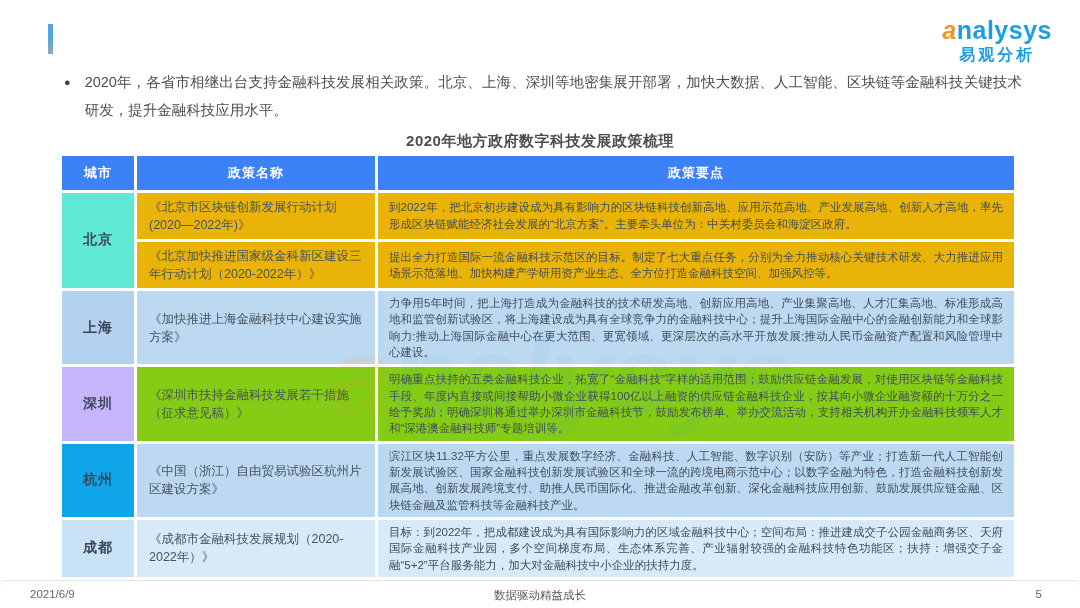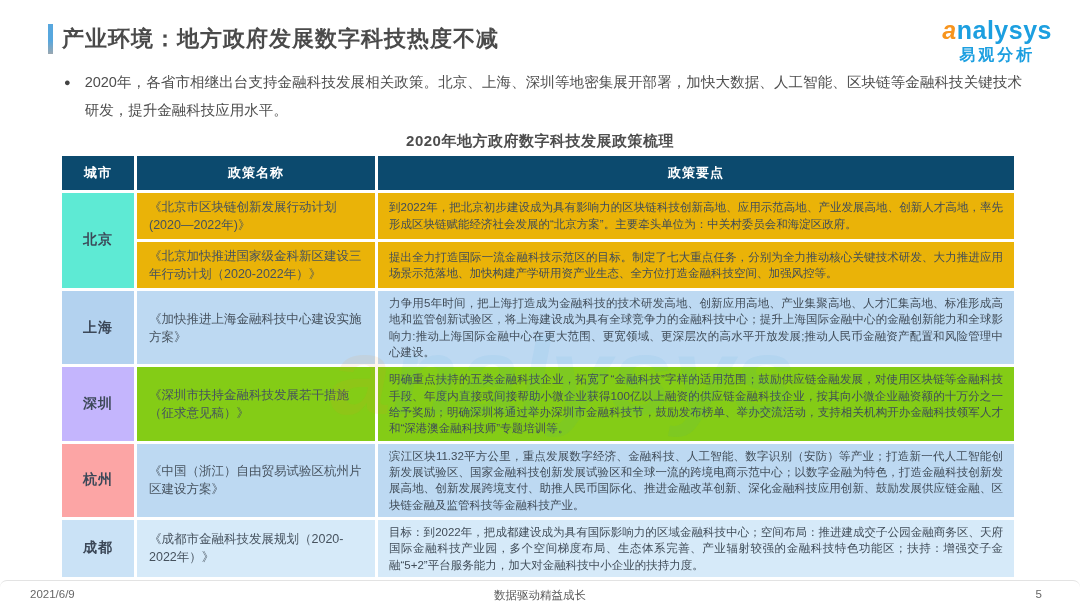--- a/index.html
+++ b/index.html
@@ -17,31 +17,31 @@
   .logo-cn { font-size:16px; font-weight:bold; color:#1C9FE0; letter-spacing:3px; margin-top:1px; }
 
   
   .intro { display:flex; margin:14px 58px 0 64px; }
   .bullet-dot { font-size:11px; color:#444; margin:8px 14px 0 0; }
   .intro-text { font-size:14.5px; color:#4E4E4E; line-height:1.95; text-align:justify; }
 
   
   .table-title { text-align:center; font-size:15px; font-weight:bold; color:#4D4D4D; margin-top:7px; letter-spacing:0.5px; }
   table.policy { margin:2px 0 0 59px; width:958px; border-collapse:separate; border-spacing:3px; }
-  th { background:#0c4a6e; color:#ffffff; font-size:13px; font-weight:bold; padding:8px 4px; text-align:center; letter-spacing:1px; }
+  th { background:#3b82f6; color:#ffffff; font-size:13px; font-weight:bold; padding:8px 4px; text-align:center; letter-spacing:1px; }
   td { vertical-align:middle; }
   td.city { width:72px; text-align:center; font-size:14px; font-weight:bold; color:#3C4858; letter-spacing:1px; }
   td.pname { width:238px; font-size:12.5px; color:#46525E; padding:5px 12px; line-height:1.45; }
   td.ppoints { font-size:11.5px; color:#404C58; padding:4px 11px; line-height:1.42; text-align:justify; }
 
   
   tr.g1 td { background:#eab308; } tr.g1 td.city { background:#5eead4; }
   tr.g2 td { background:#BDD9F2; } tr.g2 td.city { background:#B3D2EF; }
   tr.g3 td { background:#84cc16; } tr.g3 td.city { background:#c4b5fd; }
-  tr.g4 td { background:#BDD9F2; } tr.g4 td.city { background:#fca5a5; }
+  tr.g4 td { background:#BDD9F2; } tr.g4 td.city { background:#0ea5e9; }
   tr.g5 td { background:#D6EAF9; } tr.g5 td.city { background:#CAE2F6; }
 
   
   .watermark { position:absolute; top:312px; left:330px; font-size:110px; font-weight:bold; font-style:italic;
     color:rgba(28,159,224,0.06); pointer-events:none; white-space:nowrap; }
   .watermark .swirl { color:rgba(247,148,29,0.09); }
 
   
   .footer { position:absolute; left:0; right:0; bottom:0; height:28px; border-top:1px solid #E3E3E3;
     font-size:11.5px; color:#666;border-radius:7px; }
@@ -49,21 +49,20 @@
   .footer-slogan { position:absolute; left:50%; transform:translateX(-50%); top:7px; color:#595959; }
   .footer-page { position:absolute; right:38px; top:7px; }
 </style>
 </head>
 <body>
 
 <div class="watermark"><span class="swirl">a</span><span>nalysys</span></div>
 
 <div class="title-row">
   <div class="title-bar"></div>
-  <div class="page-title">产业环境：地方政府发展数字科技热度不减</div>
 </div>
 
 <div class="logo">
   <div class="logo-en"><span class="logo-a">a</span><span>nalysys</span></div>
   <div class="logo-cn">易观分析</div>
 </div>
 
 <div class="intro">
   <span class="bullet-dot">●</span>
   <span class="intro-text">2020年，各省市相继出台支持金融科技发展相关政策。北京、上海、深圳等地密集展开部署，加快大数据、人工智能、区块链等金融科技关键技术研发，提升金融科技应用水平。</span>

